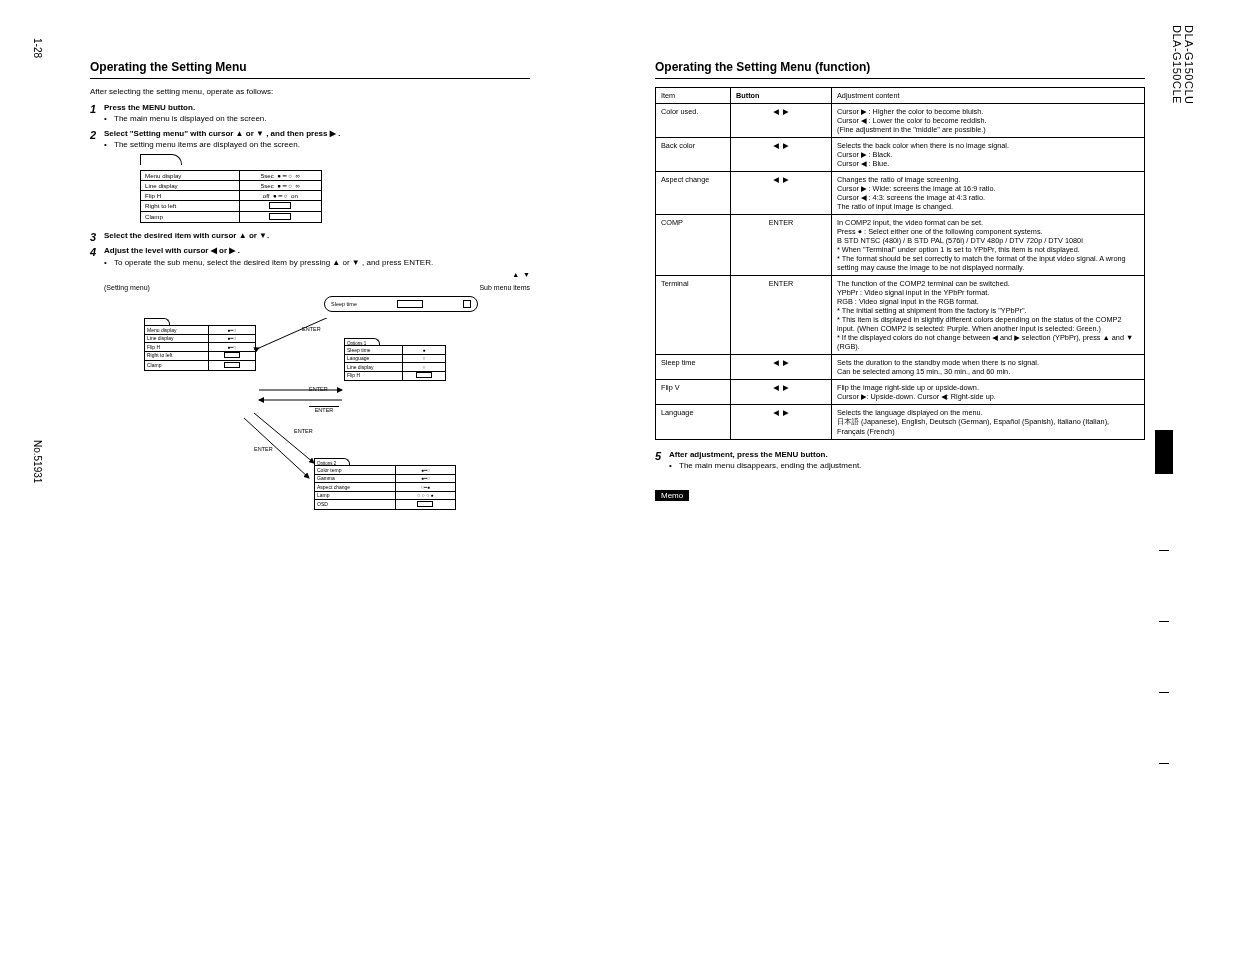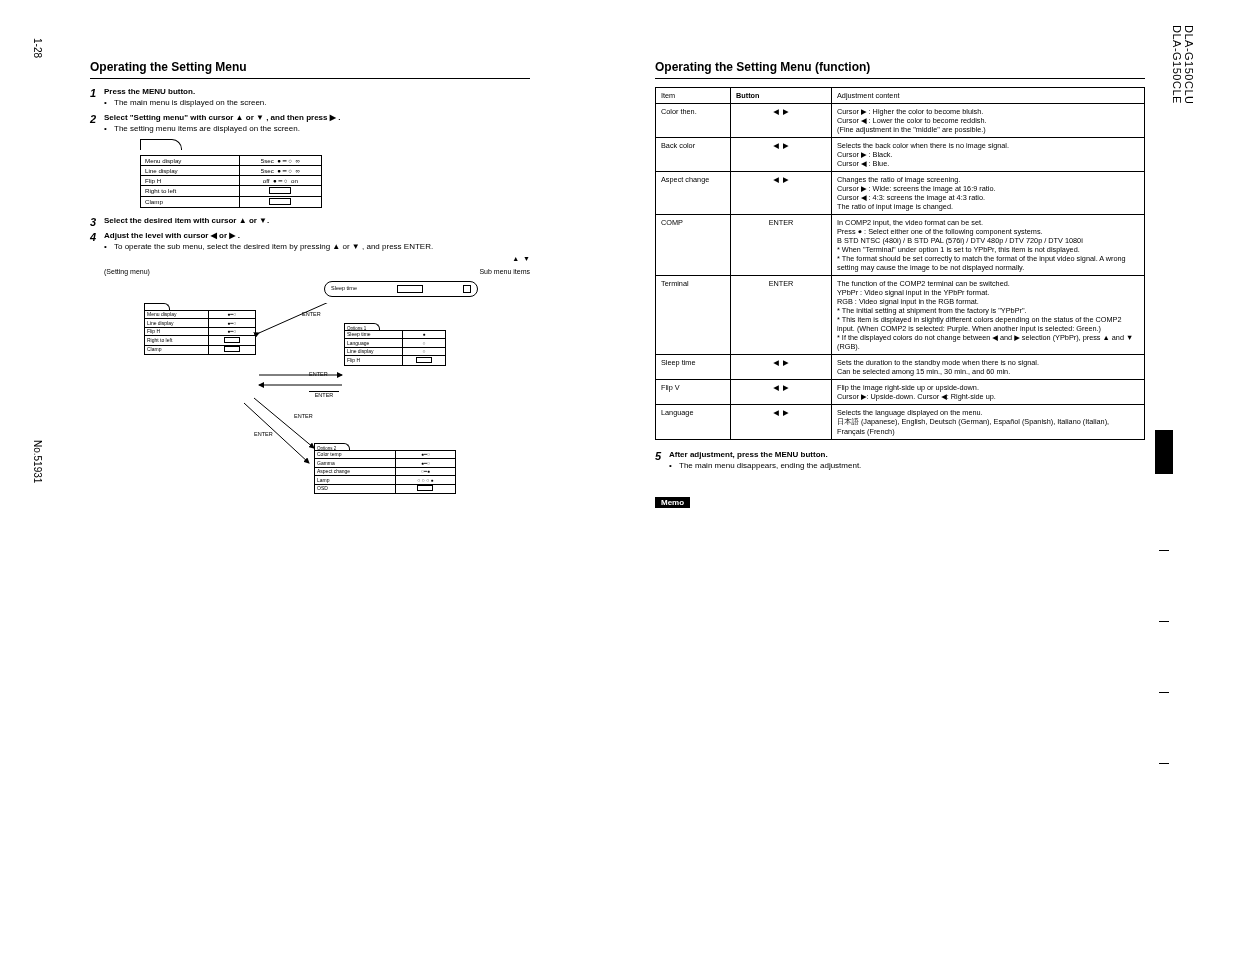--- a/index.html
+++ b/index.html
@@ -140,21 +140,21 @@
   }
   .right-htable td, .right-htable th {
     border: 1px solid #000;
     padding: 3px 5px;
     vertical-align: top;
     text-align: left;
   }
   .right-htable th { font-weight: normal; }
   .right-htable .c1 { width: 64px; }
   .right-htable .c2 { width: 90px; font-weight: bold; }
-  .memo-box { background:#000; color:#fff; font-size:8px; font-weight:bold; padding:1px 6px; display:inline-block; margin-top:21px;}
+  .memo-box { background:#000; color:#fff; font-size:8px; font-weight:normal; padding:1px 6px; display:inline-block; margin-top:14px;}
   .thumb-tab {
     position:absolute;
     right: 62px;
     top: 430px;
     width: 18px;
     height: 44px;
     background:#000;
   }
   .thumb-lines {
     position:absolute;
@@ -178,20 +178,21 @@
 <div class="thumb-tab"></div>
 <div class="thumb-lines">
   <div></div>
       <div></div>
       <div></div>
       <div></div>
 </div>
 
 <div class="left-col">
   <div class="heading">Operating the Setting Menu</div>
+  <div class="body-text">After selecting the setting menu, operate as follows:</div>
 
   <div class="step-row">
     <span class="step-num">1</span>
     <div class="step-text">
       <span class="step-text-bold">Press the MENU button.</span>
       <div class="bullet-row">
             <span class="dot">•</span>
             <span>The main menu is displayed on the screen.</span>
           </div>
     </div>
@@ -393,21 +394,21 @@
   </div>
 
   <table class="right-htable">
     <tbody>
           <tr>
       <th class="c1">Item</th>
       <th class="c2">Button</th>
       <th>Adjustment content</th>
     </tr>
     <tr>
-            <td>Color then.</td>
+            <td>Color used.</td>
             <td style="text-align:center"><span>◀</span>&nbsp;&nbsp;<span>▶</span></td>
             <td style="white-space:pre-line">Cursor ▶ : Higher the color to become bluish.
 Cursor ◀ : Lower the color to become reddish.
 (Fine adjustment in the "middle" are possible.)</td>
           </tr>
     <tr>
             <td>Back color</td>
             <td style="text-align:center"><span>◀</span>&nbsp;&nbsp;<span>▶</span></td>
             <td style="white-space:pre-line">Selects the back color when there is no image signal.
 Cursor ▶ : Black.

